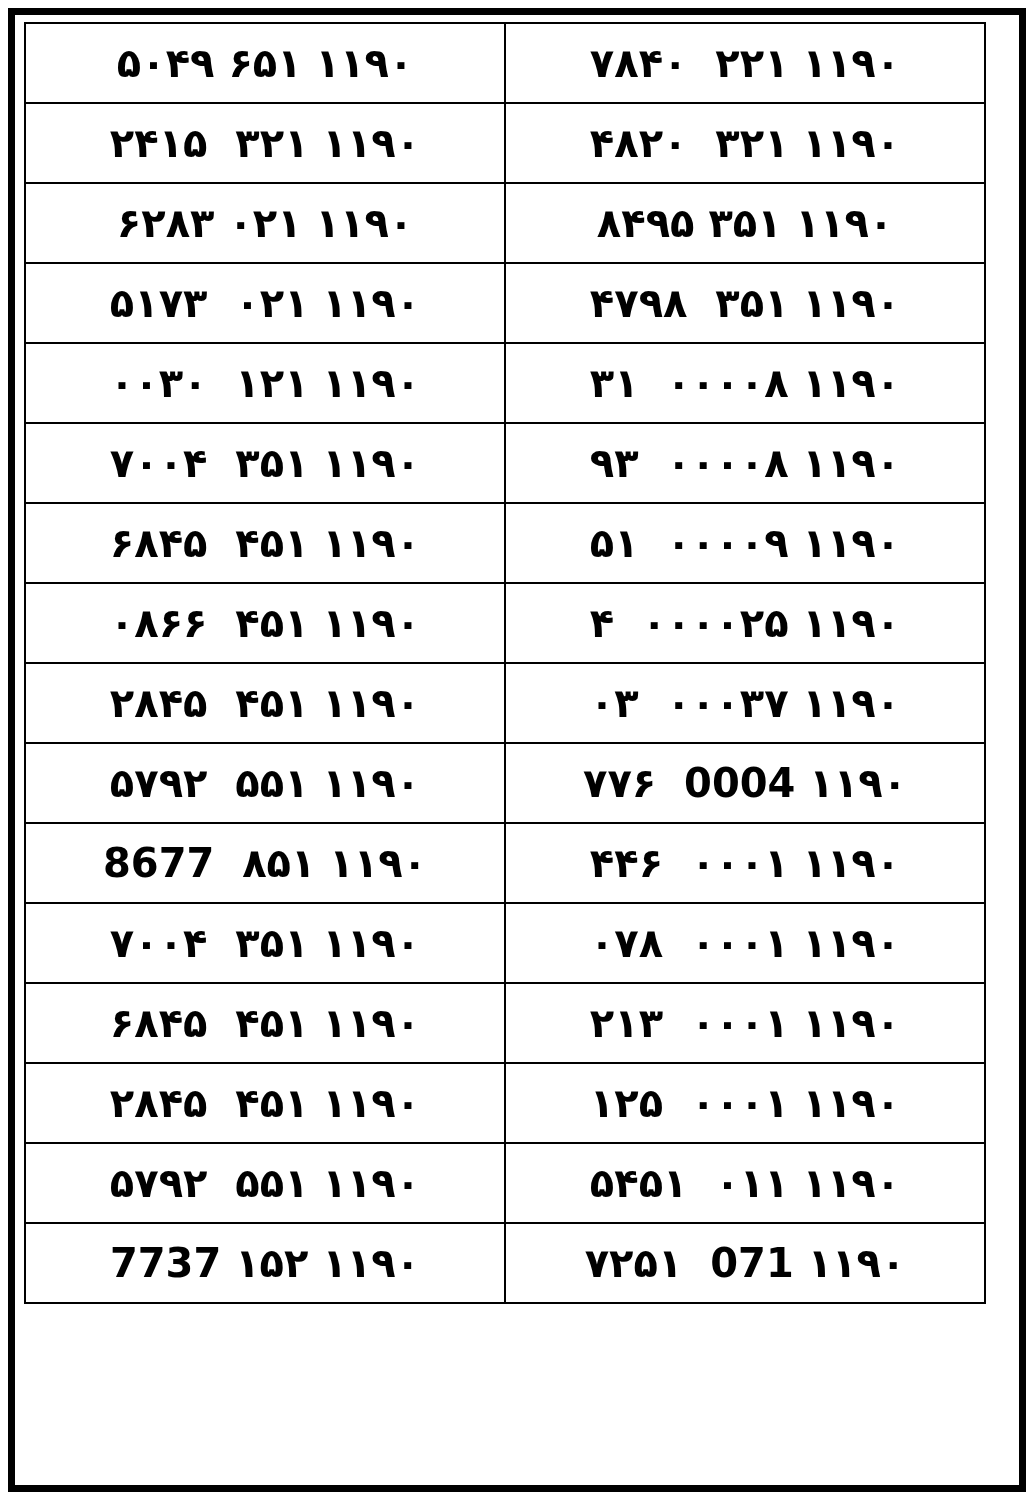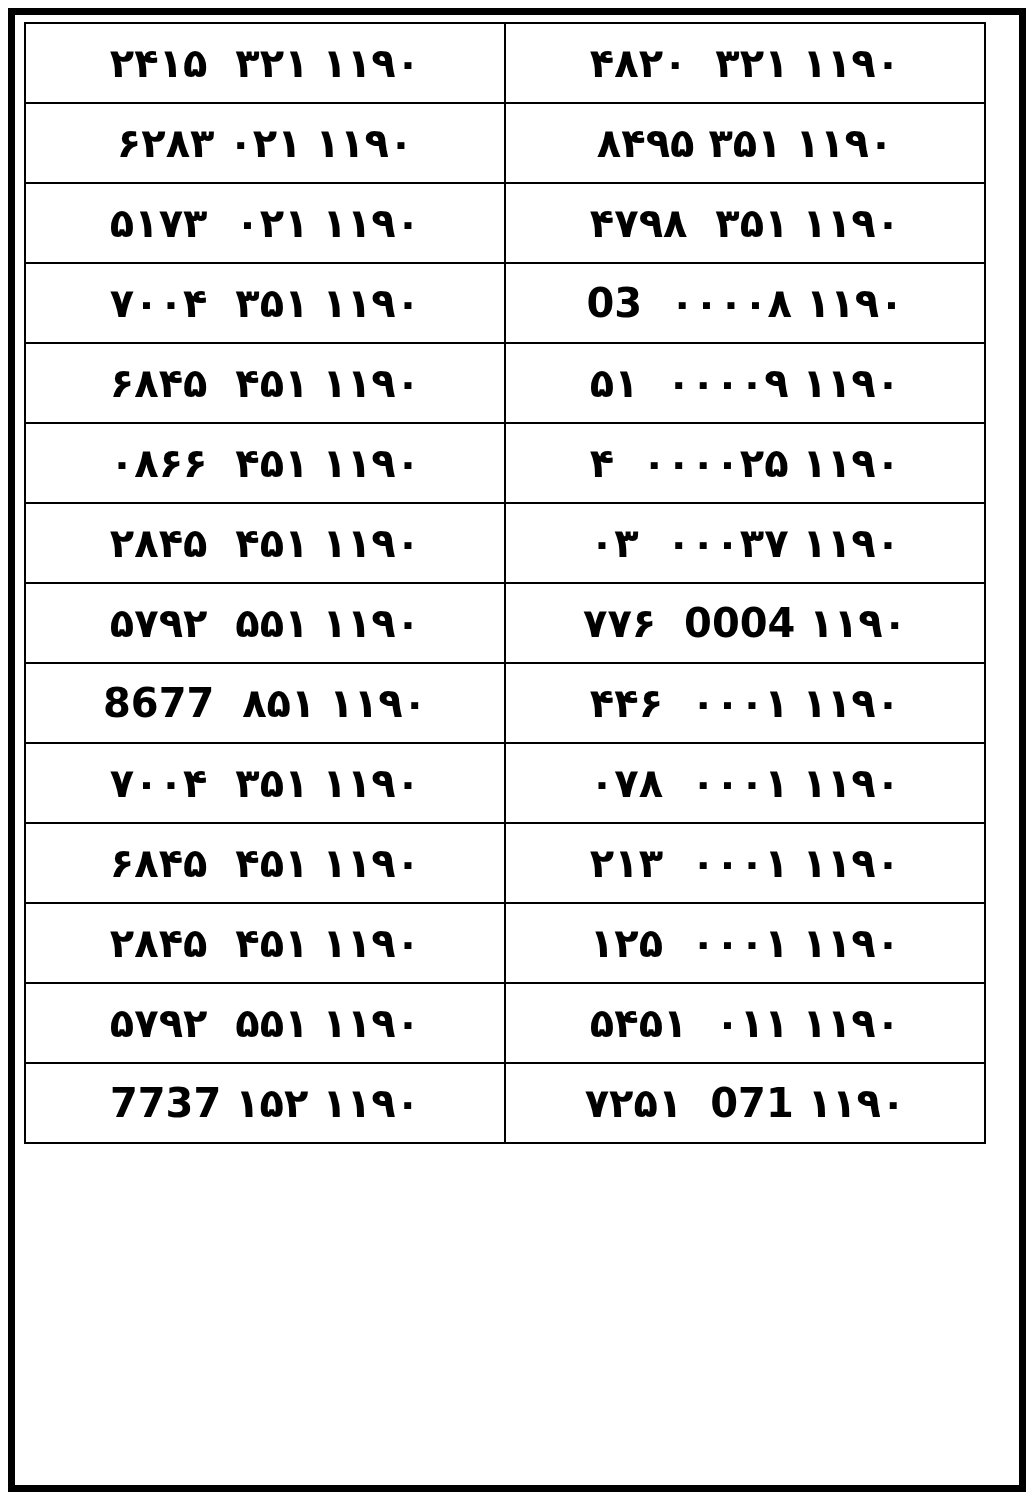--- a/index.html
+++ b/index.html
@@ -67,34 +67,42 @@
 </style>
 </head>
 <body>
 
 <div class="page">
   <div class="frame"></div>
   <div class="inner">
     <table class="numbers">
       <tbody>
         <tr>
+          <td><span class="num">۰۹۱۱ ۱۵۶ ۹۴۰۵</span></td>
+          <td><span class="num">۰۹۱۱ ۱۲۲  ۰۴۸۷</span></td>
+        </tr>
+        <tr>
           <td><span class="num">۰۹۱۱ ۱۲۳  ۵۱۴۲</span></td>
           <td><span class="num">۰۹۱۱ ۱۲۳  ۰۲۸۴</span></td>
         </tr>
         <tr>
           <td><span class="num">۰۹۱۱ ۱۲۰ ۳۸۲۶</span></td>
           <td><span class="num">۰۹۱۱ ۱۵۳ ۵۹۴۸</span></td>
         </tr>
         <tr>
           <td><span class="num">۰۹۱۱ ۱۲۰  ۳۷۱۵</span></td>
           <td><span class="num">۰۹۱۱ ۱۵۳  ۸۹۷۴</span></td>
         </tr>
         <tr>
+          <td><span class="num">۰۹۱۱ ۱۲۱  ۰۳۰۰</span></td>
+          <td><span class="num">۰۹۱۱ ۸۰۰۰۰  ۱۳</span></td>
+        </tr>
+        <tr>
           <td><span class="num">۰۹۱۱ ۱۵۳  ۴۰۰۷</span></td>
-          <td><span class="num">۰۹۱۱ ۸۰۰۰۰  30</span></td>
+          <td><span class="num">۰۹۱۱ ۸۰۰۰۰  ۳۹</span></td>
         </tr>
         <tr>
           <td><span class="num">۰۹۱۱ ۱۵۴  ۵۴۸۶</span></td>
           <td><span class="num">۰۹۱۱ ۹۰۰۰۰  ۱۵</span></td>
         </tr>
         <tr>
           <td><span class="num">۰۹۱۱ ۱۵۴  ۶۶۸۰</span></td>
           <td><span class="num">۰۹۱۱ ۵۲۰۰۰۰  ۴</span></td>
         </tr>
         <tr>

